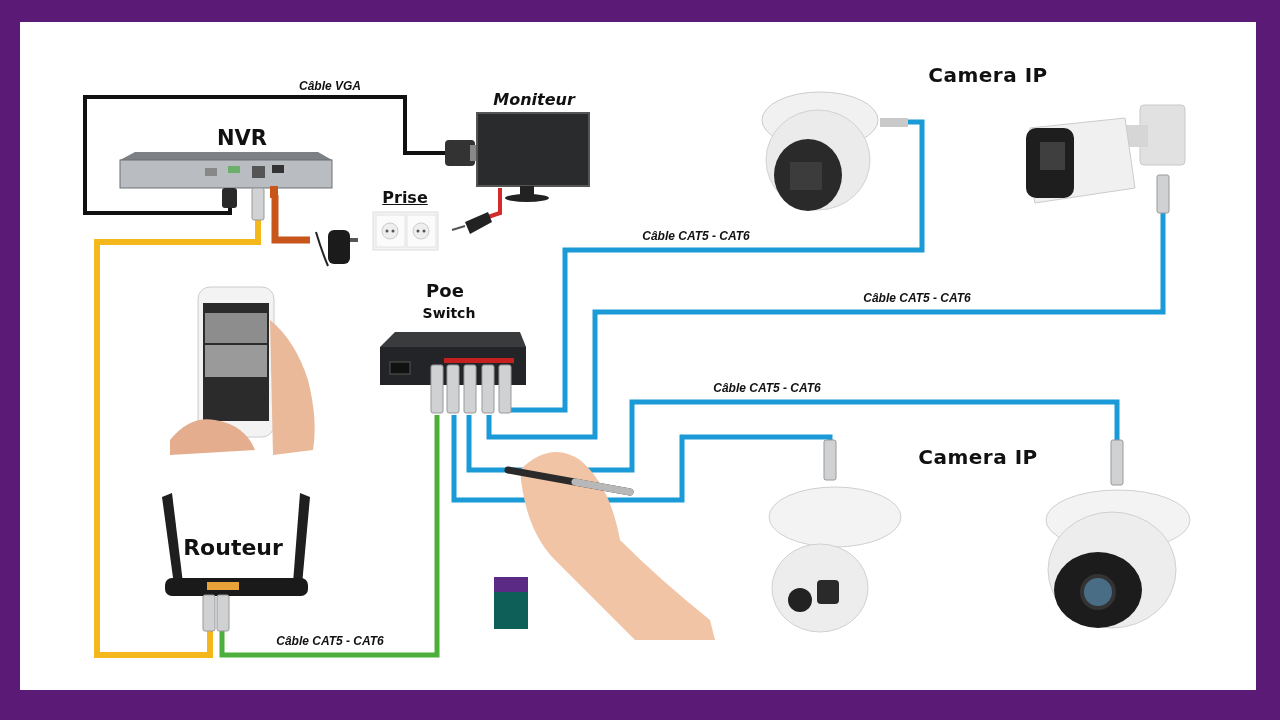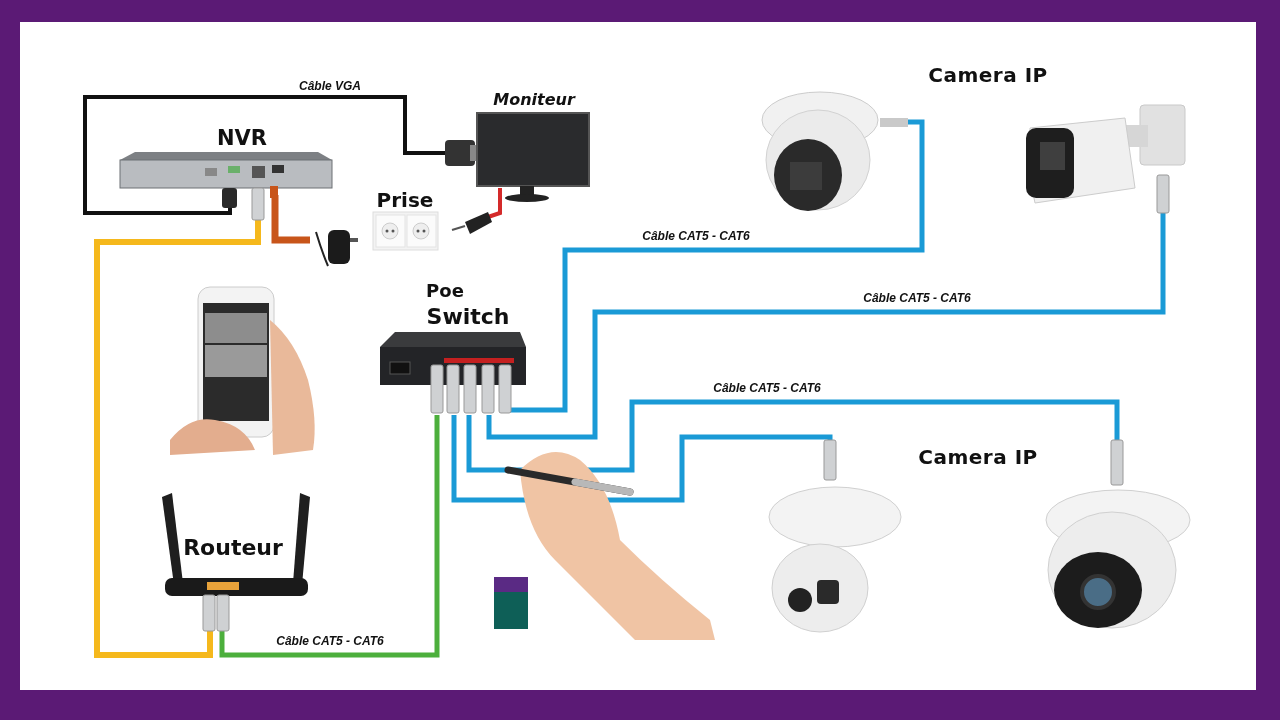--- a/index.html
+++ b/index.html
@@ -164,23 +164,23 @@
 
   <g>
     <rect x="494" y="577" width="34" height="52" fill="#0e5f57"></rect>
     <rect x="494" y="577" width="34" height="15" fill="#5a2a84"></rect>
   </g>
 </svg>
 
 <div class="label lbl-small" style="left:330px; top:80px;">Câble VGA</div>
 <div class="label lbl-med" style="left:226px; top:128px; font-size:21px;margin-left:16px;">NVR</div>
 <div class="label lbl-med" style="left:534px; top:92px; font-size:16px;font-style:italic;">Moniteur</div>
-<div class="label lbl-med" style="left:405px; top:190px; font-size:20px;">Prise</div>
+<div class="label lbl-med" style="left:405px; top:190px; font-size:16px;text-decoration:underline;">Prise</div>
 <div class="label lbl-med" style="left:445px; top:282px; font-size:18px;">Poe</div>
-<div class="label lbl-med" style="left:468px; top:306px; font-size:22px;">Switch</div>
+<div class="label lbl-med" style="left:449px; top:306px; font-size:14px;">Switch</div>
 <div class="label lbl-med" style="left:233px; top:537px; font-size:22px;">Routeur</div>
 <div class="label lbl-big" style="left:988px; top:65px;">Camera IP</div>
 <div class="label lbl-big" style="left:978px; top:447px;">Camera IP</div>
 
 <div class="label lbl-small" style="left:696px; top:230px;">Câble CAT5 - CAT6</div>
 <div class="label lbl-small" style="left:917px; top:292px;">Câble CAT5 - CAT6</div>
 <div class="label lbl-small" style="left:767px; top:382px;">Câble CAT5 - CAT6</div>
 <div class="label lbl-small" style="left:330px; top:635px;">Câble CAT5 - CAT6</div>
 
 </body></html>

